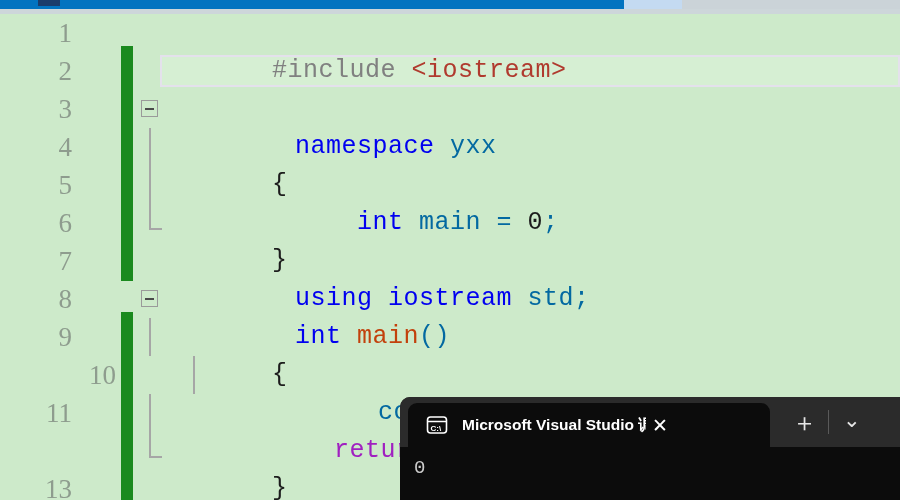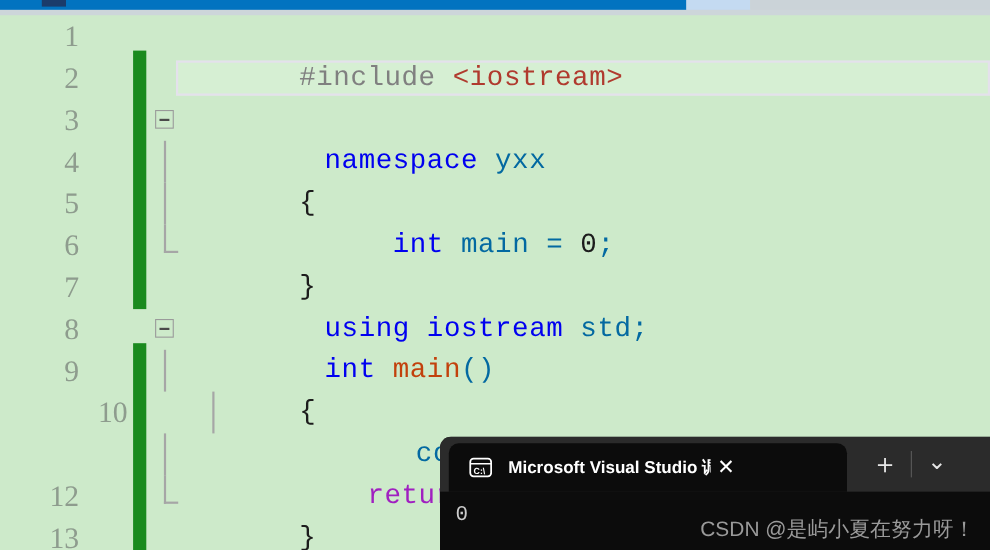--- a/index.html
+++ b/index.html
@@ -366,30 +366,30 @@
       <span class="lineno">10</span>
       <span class="outline">
         <span class="vline"></span>
       </span>
       <span class="code">
         <span class="tk-id">    cout </span><span class="tk-op">&lt;&lt;</span><span class="tk-id"> yxx::rand </span><span class="tk-op">&lt;&lt;</span><span class="tk-id"> </span><span class="tk-fn">endl</span><span class="tk-id">;</span>
       </span>
     </div>
 
     <div class="code-row" style="top: 380px; position: absolute; left: 0px; width: 900px;">
+      <span class="lineno">11</span>
       <span class="outline">
         <span class="vline"></span>
       </span>
       <span class="code">
         <span class="tk-id">    </span><span class="tk-ret">return</span><span class="tk-id"> </span><span class="tk-num">0</span><span class="tk-id">;</span>
       </span>
     </div>
 
     <div class="code-row" style="top: 418px; position: absolute; left: 0px; width: 900px;">
-      <span class="lineno">12</span>
       <span class="outline">
         <span class="vline-end"></span>
       </span>
       <span class="code">
         <span class="tk-brace">}</span>
       </span>
     </div>
 
     <div class="code-row" style="top: 456px; position: absolute; left: 0px; width: 900px;">
       <span class="lineno">13</span>
@@ -409,17 +409,16 @@
         </span>
         <span class="term-tab-title">Microsoft Visual Studio 调试控</span>
         <span class="term-tab-close">✕</span>
       </div>
       <span class="term-newtab">＋</span>
       <span class="term-divider"></span>
       <span class="term-chevron">⌄</span>
     </div>
     <div class="term-body">
       <span class="term-out">0</span>
-      <span class="watermark">CSDN @是屿小夏在努力呀！</span>
     </div>
   </div>
 
 </div>
 
 </body></html>

